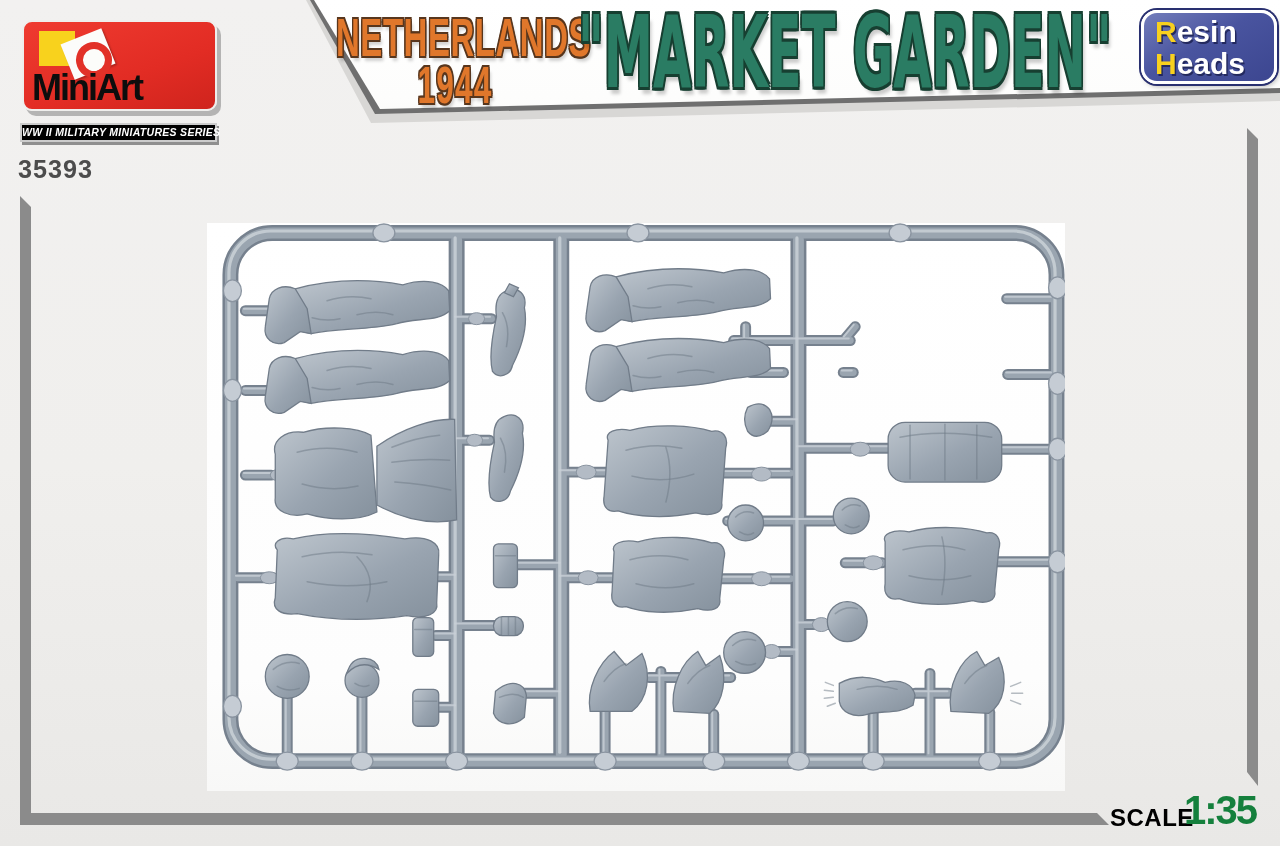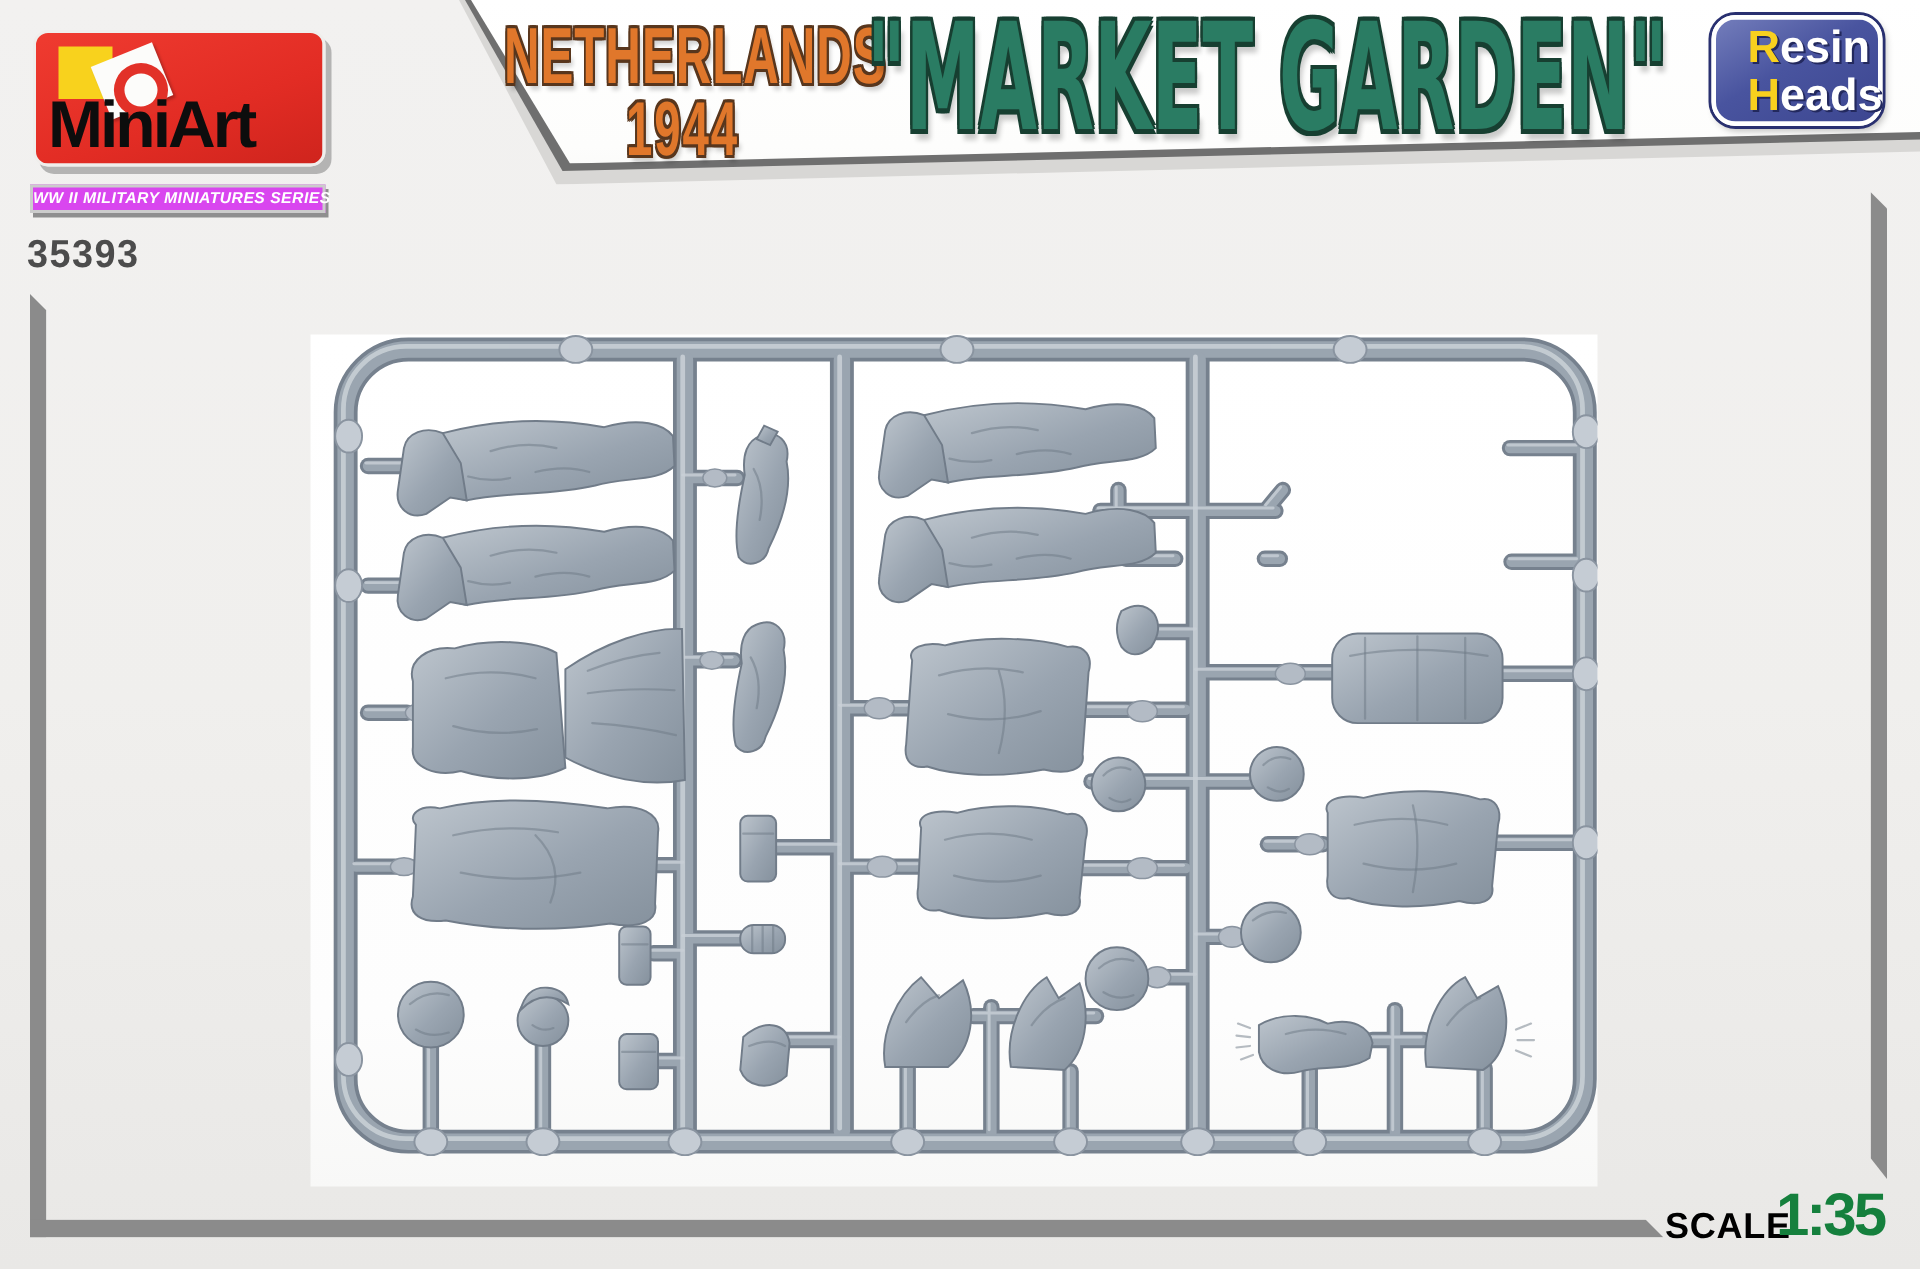--- a/index.html
+++ b/index.html
@@ -27,46 +27,46 @@
   .title-nl .l1{font-size:53px;letter-spacing:1px;}
   .title-nl .l2{font-size:51px;margin-top:-4px;letter-spacing:2px;}
   .title-mg{
     left:578px;top:3px;font-family:"DejaVu Sans",sans-serif;
     font-size:99px;line-height:1;font-weight:bold;color:#2a7c63;white-space:nowrap;
     transform:scaleX(.50);transform-origin:left top;
     text-shadow:-3px -3px 0 #173f31,3px -3px 0 #173f31,-3px 3px 0 #173f31,3px 3px 0 #173f31,
                 -3px 0 0 #173f31,3px 0 0 #173f31,0 -3px 0 #173f31,0 3px 0 #173f31,6px 7px 5px rgba(0,0,0,.20);
   }
   .badge{
-    left:1141px;top:10px;width:114px;height:74px;box-sizing:border-box;
+    left:1141px;top:10px;width:136px;height:74px;box-sizing:border-box;
     border:3px solid #ffffff;border-radius:16px;
     background:linear-gradient(150deg,#737dbb 0%,#49549f 45%,#3c4690 100%);
     box-shadow:0 0 0 2px #293070,2px 3px 5px rgba(0,0,0,.25);
-    padding:3px 0 0 21px;
+    padding:3px 0 0 11px;
   }
   .badge .bl{font-size:30px;font-weight:bold;line-height:32px;color:#ffffff;
     text-shadow:1.5px 1.5px 0 #23295e;}
   .badge .bl::first-letter{color:#f8d01e;}
 
   
   .logo{
     left:22px;top:20px;width:191px;height:87px;border-radius:10px;
     background:linear-gradient(160deg,#ef3b30 0%,#e22c24 60%,#cf241d 100%);
     border:2px solid #efeeec;box-shadow:4px 5px 0 rgba(130,130,130,.55);
   }
   .logo .ysq{position:absolute;left:15px;top:9px;width:36px;height:35px;background:#f8d21d;}
   .logo .wsq{position:absolute;left:42px;top:13px;width:44px;height:38px;background:#fcfcfa;
     transform:rotate(-22deg);box-shadow:1px 2px 2px rgba(0,0,0,.25);}
   .logo .ring{position:absolute;left:52px;top:20px;width:22px;height:22px;border-radius:50%;
     border:7px solid #e23128;background:transparent;transform:rotate(-22deg);}
-  .logo .brand{position:absolute;left:8px;bottom:0px;font-size:44px;font-weight:bold;
+  .logo .brand{position:absolute;left:8px;bottom:0px;font-size:36px;font-weight:bold;
     letter-spacing:-2px;color:#0d0d0d;text-align:right;}
   .series{
     left:20px;top:123px;width:197px;height:19px;box-sizing:border-box;
-    background:#d946ef;border:2px solid #cccccc;box-shadow:2px 3px 0 #8f8f8f;
+    background:#000000;border:2px solid #cccccc;box-shadow:2px 3px 0 #8f8f8f;
     color:#ffffff;font-size:10.5px;font-weight:bold;font-style:italic;
     text-align:left;line-height:14px;letter-spacing:.3px;white-space:nowrap;
   }
   .kitno{left:18px;top:154px;font-size:26px;font-weight:bold;color:#4c4c4c;
     letter-spacing:1px;transform:scaleX(.97);transform-origin:left top;}
 
   
   .bar{background:#8b8b8b;}
   .bar-left{left:20px;top:196px;width:11px;height:629px;
     clip-path:polygon(0 0,100% 11px,100% 100%,0 100%);}

